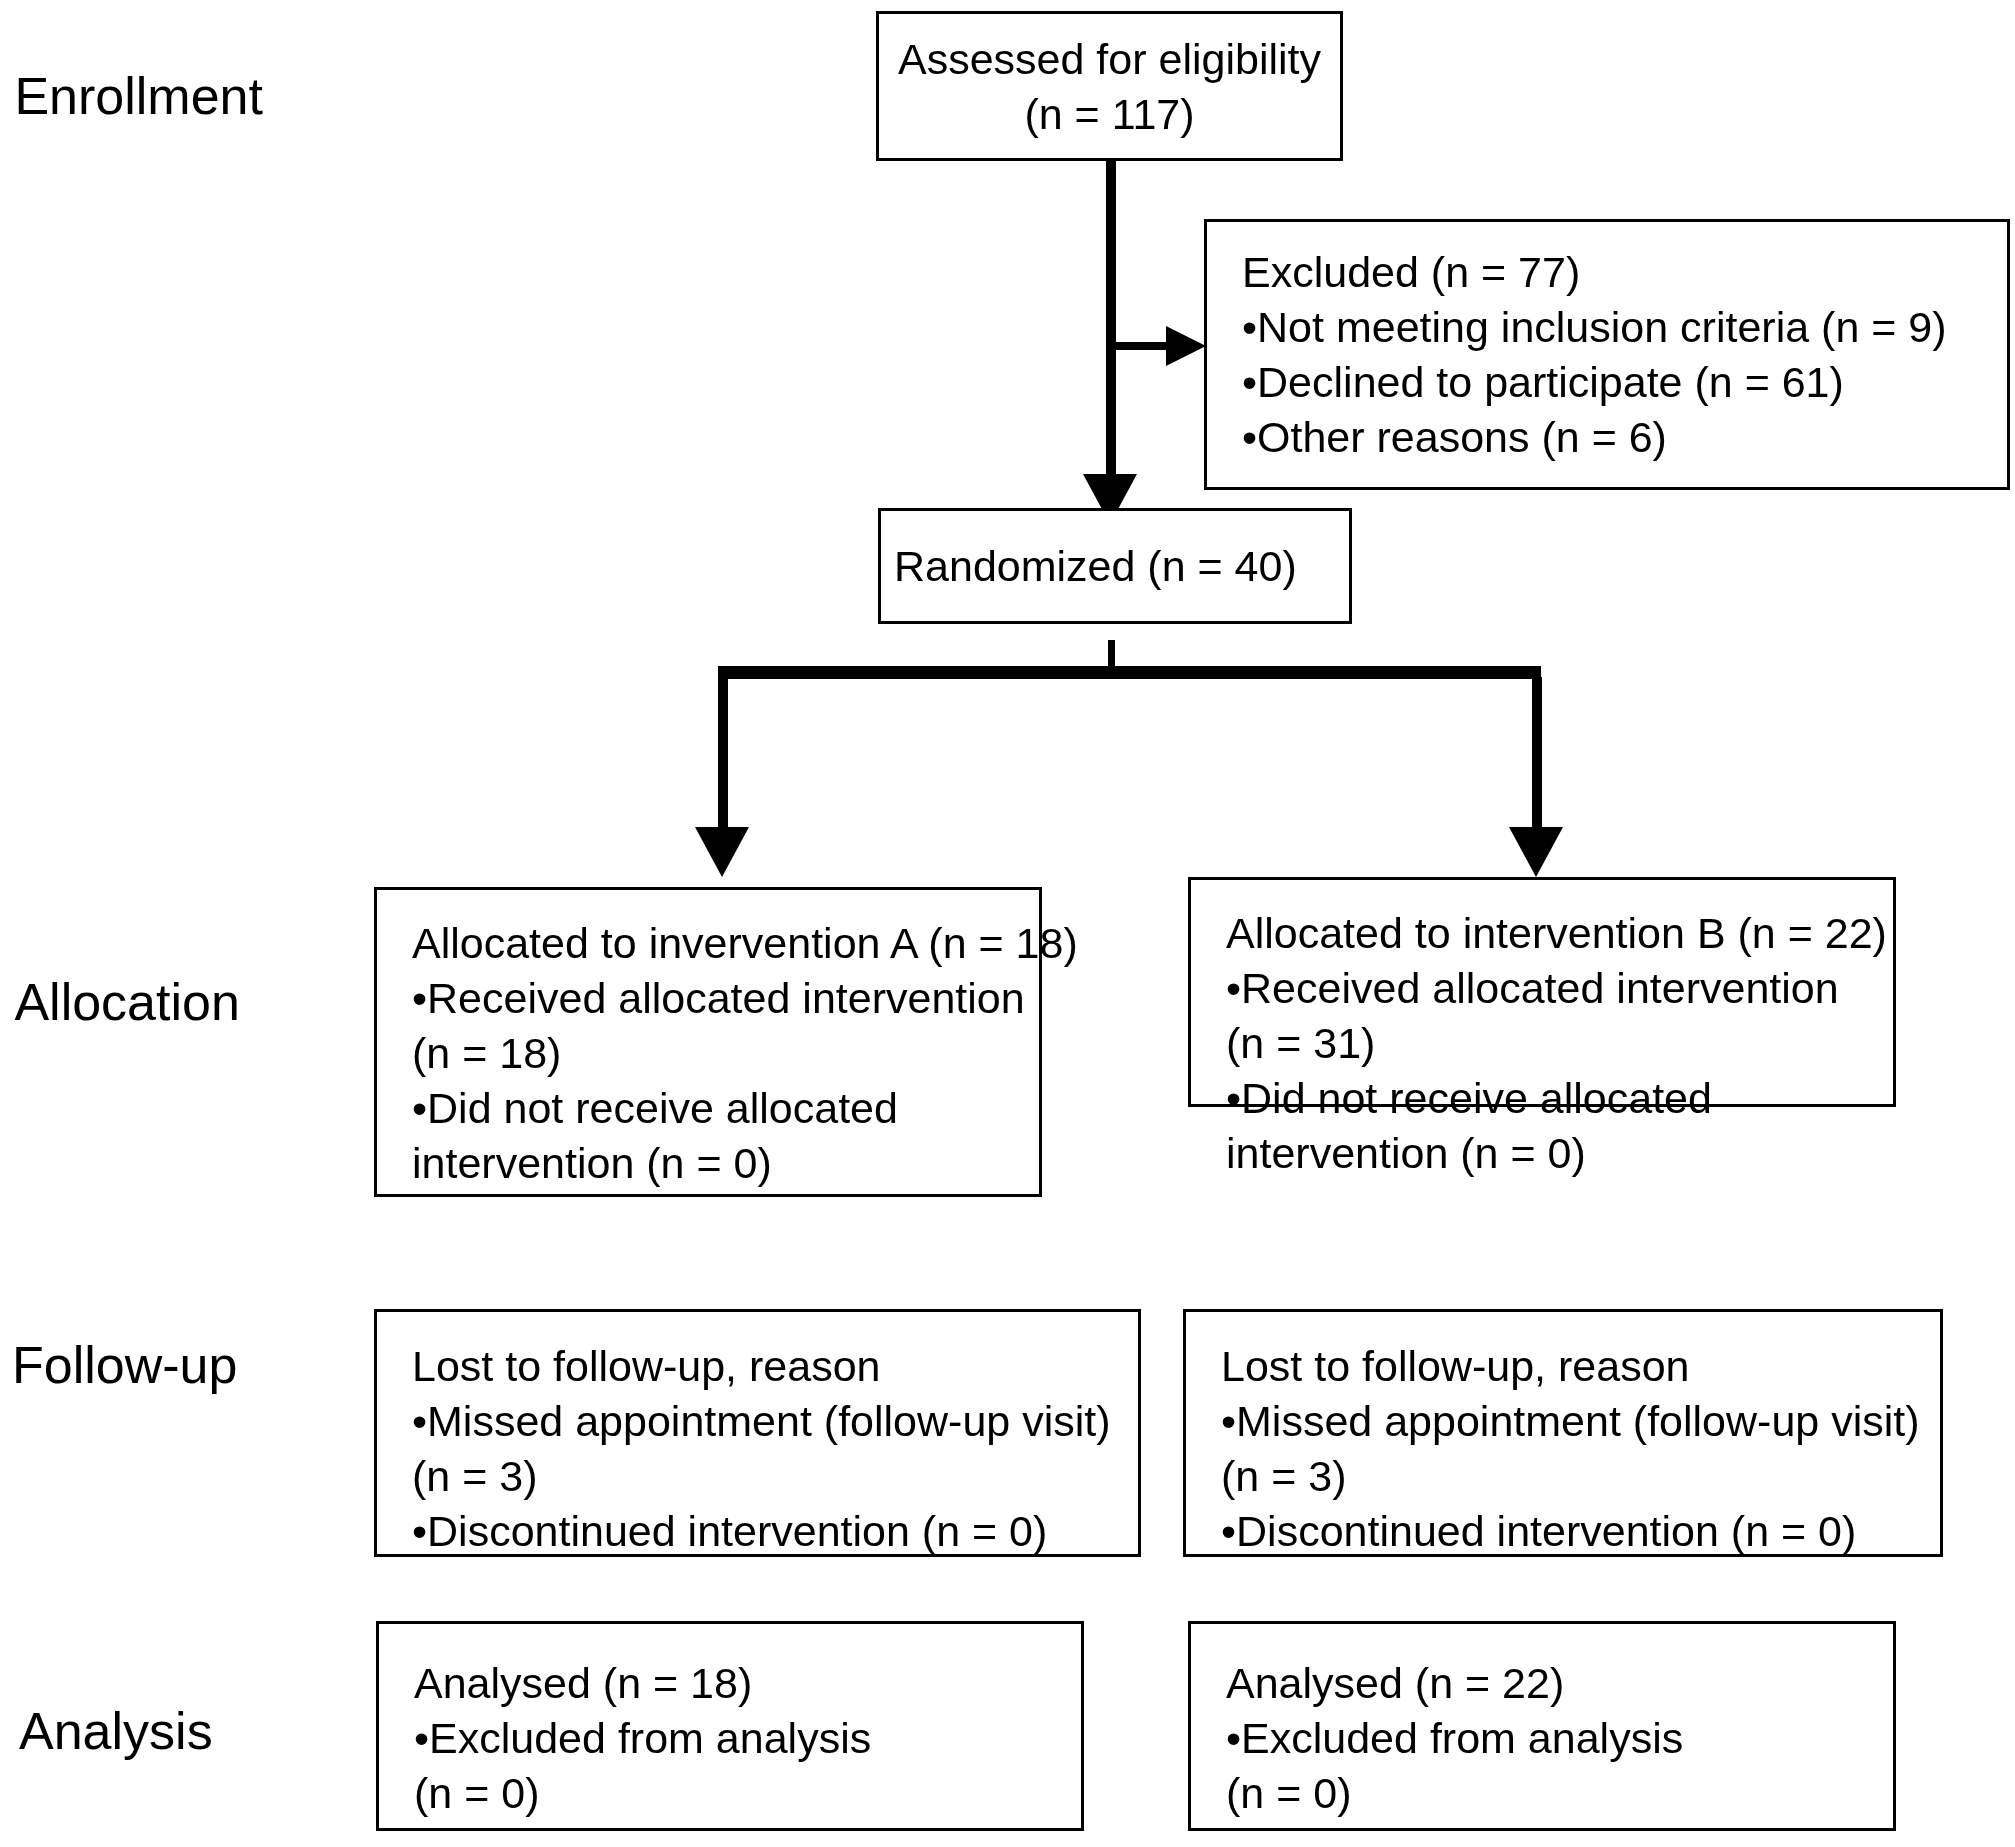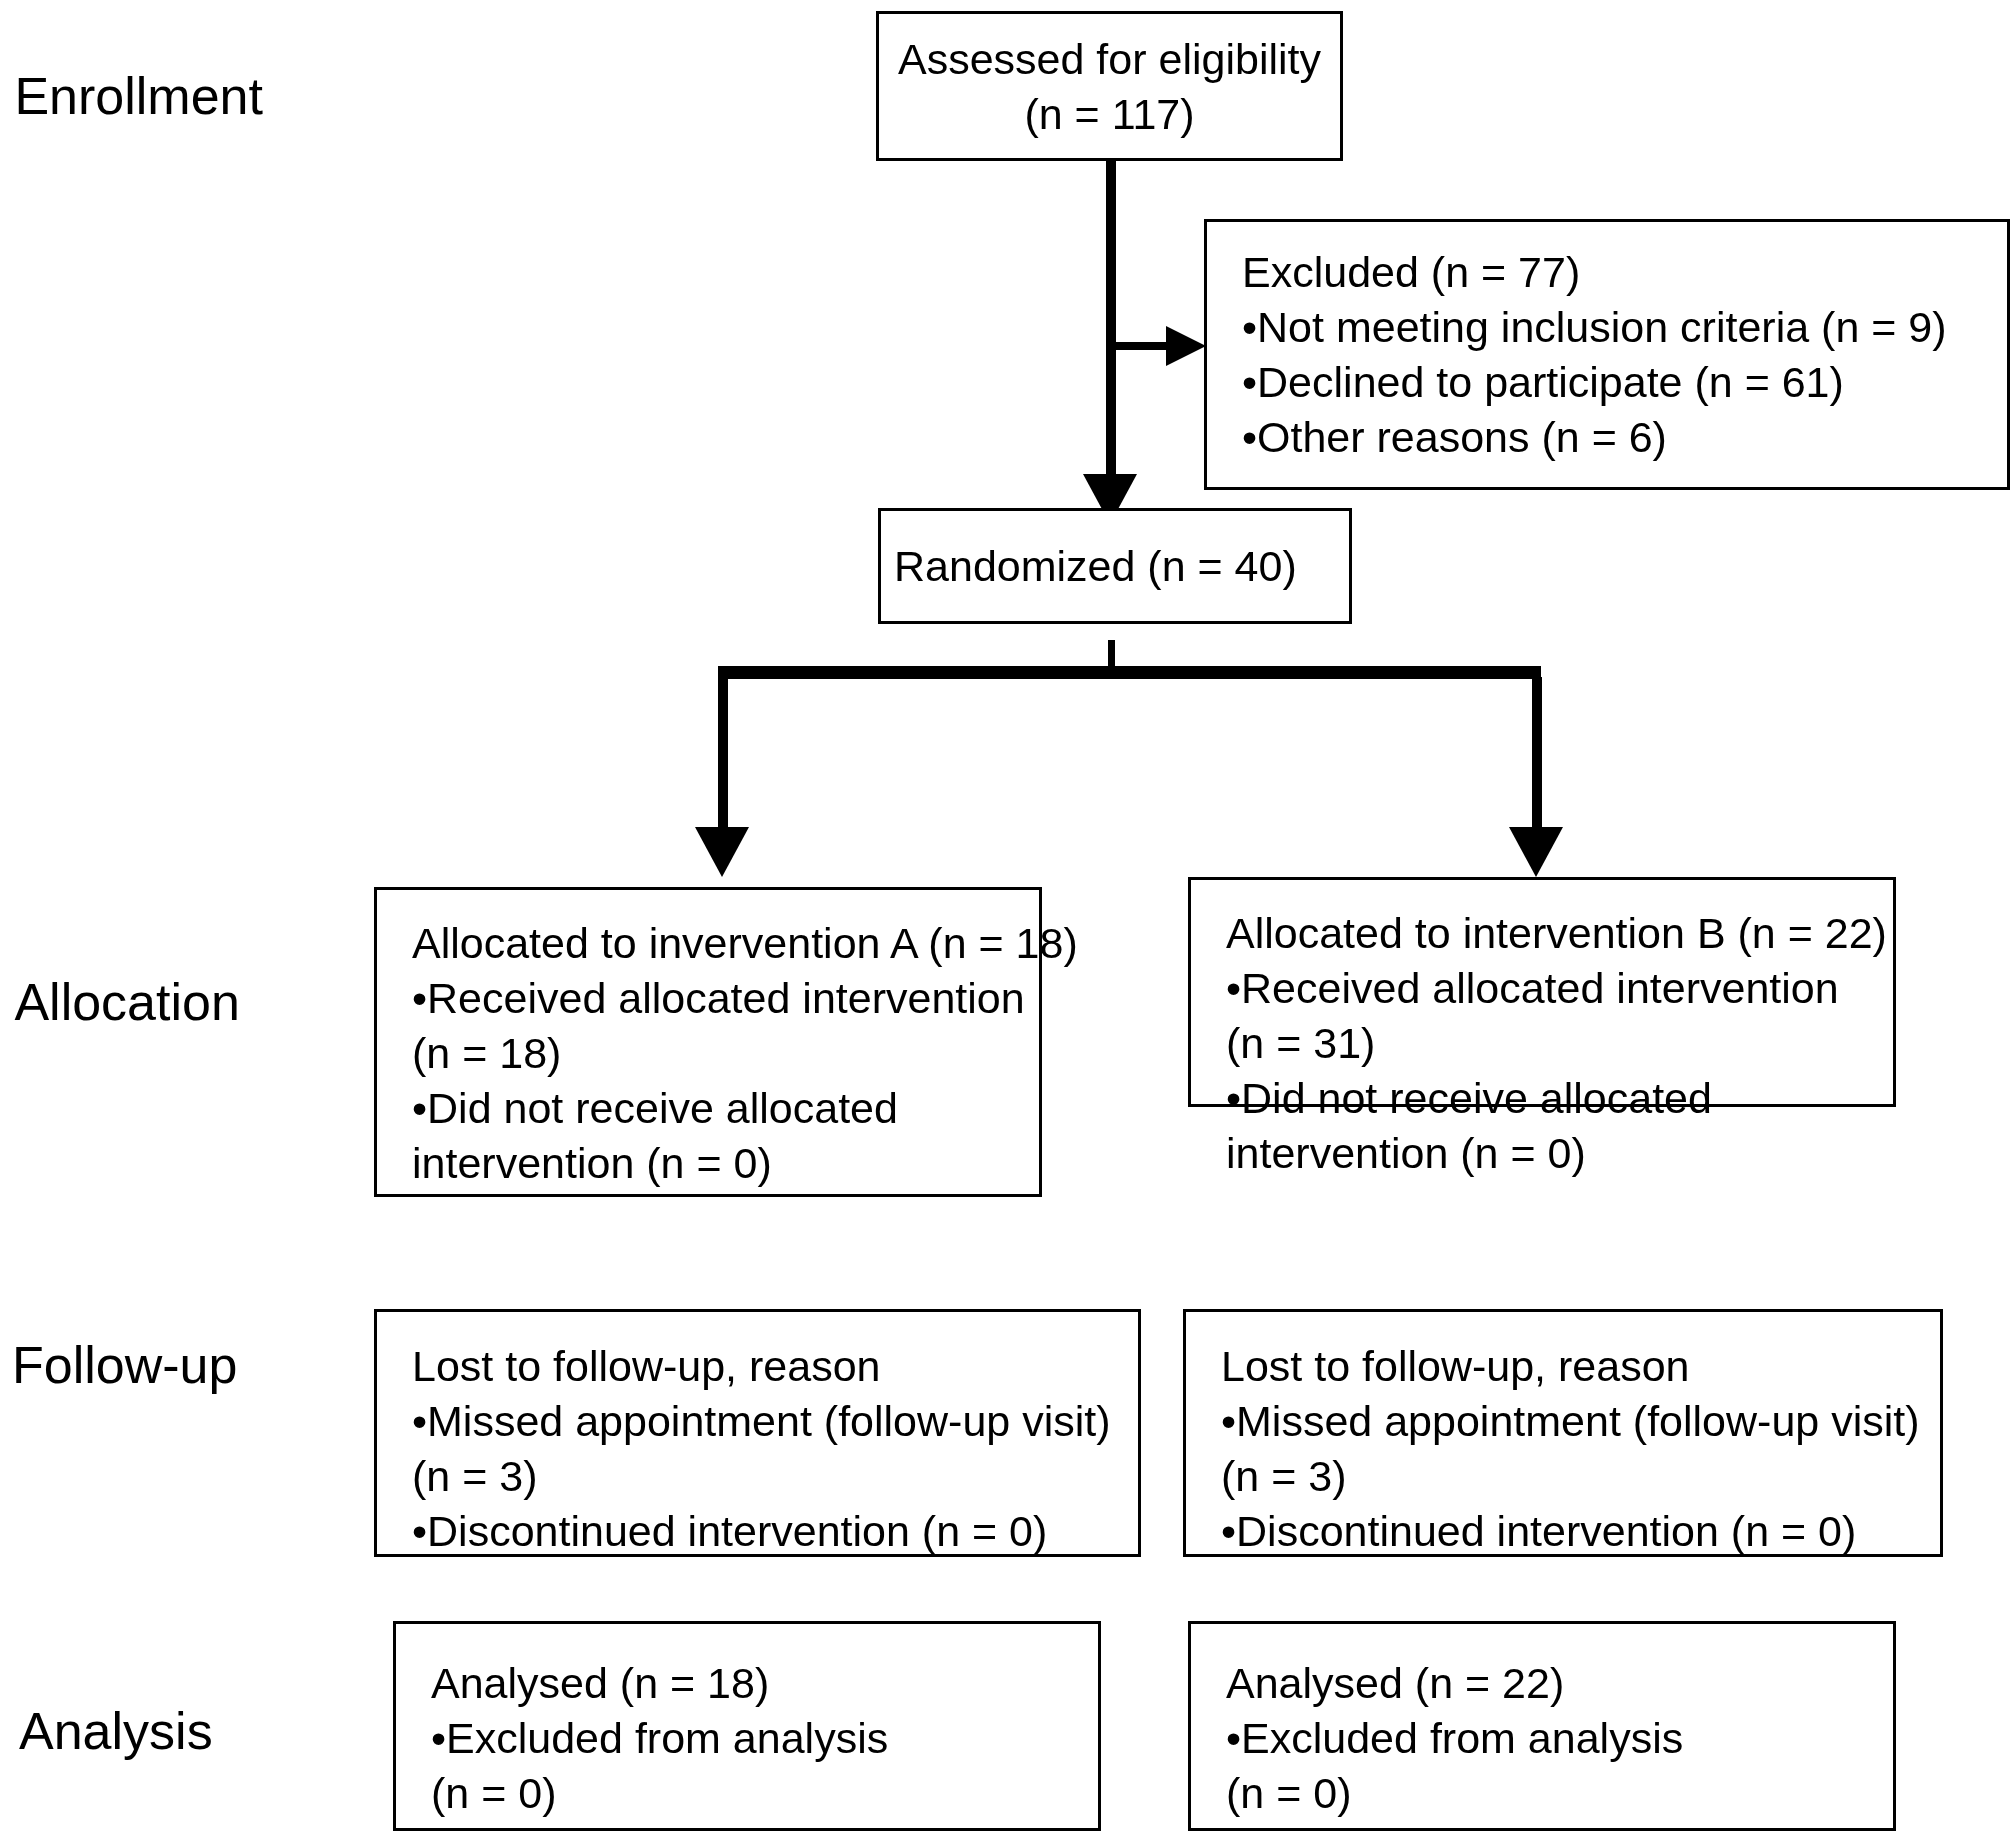--- a/index.html
+++ b/index.html
@@ -34,21 +34,21 @@
   .box .ln {
     white-space: nowrap;
   }
   .box-assessed   { left: 876px; top: 10.8px;   width: 467px;  height: 150px; text-align: center; padding-top: 18px; }
   .box-excluded   { left: 1204px; top: 219px;  width: 806px; height: 271px; padding-top: 23px; padding-left: 35px; }
   .box-randomized { left: 878px; top: 508px;  width: 474px;  height: 116px; padding-top: 28px; padding-left: 13px; }
   .box-alloc-a    { left: 374px;  top: 877px; width: 668px; height: 310px; padding-top: 26px; padding-left: 35px; margin-top: 10px; }
   .box-alloc-b    { left: 1188px; top: 877px; width: 708px; height: 230px; padding-top: 26px; padding-left: 35px; }
   .box-fu-a       { left: 374px;  top: 1309px; width: 767px; height: 248px; padding-top: 27px; padding-left: 35px; }
   .box-fu-b       { left: 1183px; top: 1309px; width: 760px; height: 248px; padding-top: 27px; padding-left: 35px; }
-  .box-an-a       { left: 393px;  top: 1621px; width: 708px; height: 210px; padding-top: 32px; padding-left: 35px; }
+  .box-an-a       { left: 376px;  top: 1621px; width: 708px; height: 210px; padding-top: 32px; padding-left: 35px; }
   .box-an-b       { left: 1188px; top: 1621px; width: 708px; height: 210px; padding-top: 32px; padding-left: 35px; }
 
   .shaft {
     position: absolute;
     background: #000000;
   }
   .head-down {
     position: absolute;
     width: 0;
     height: 0;

